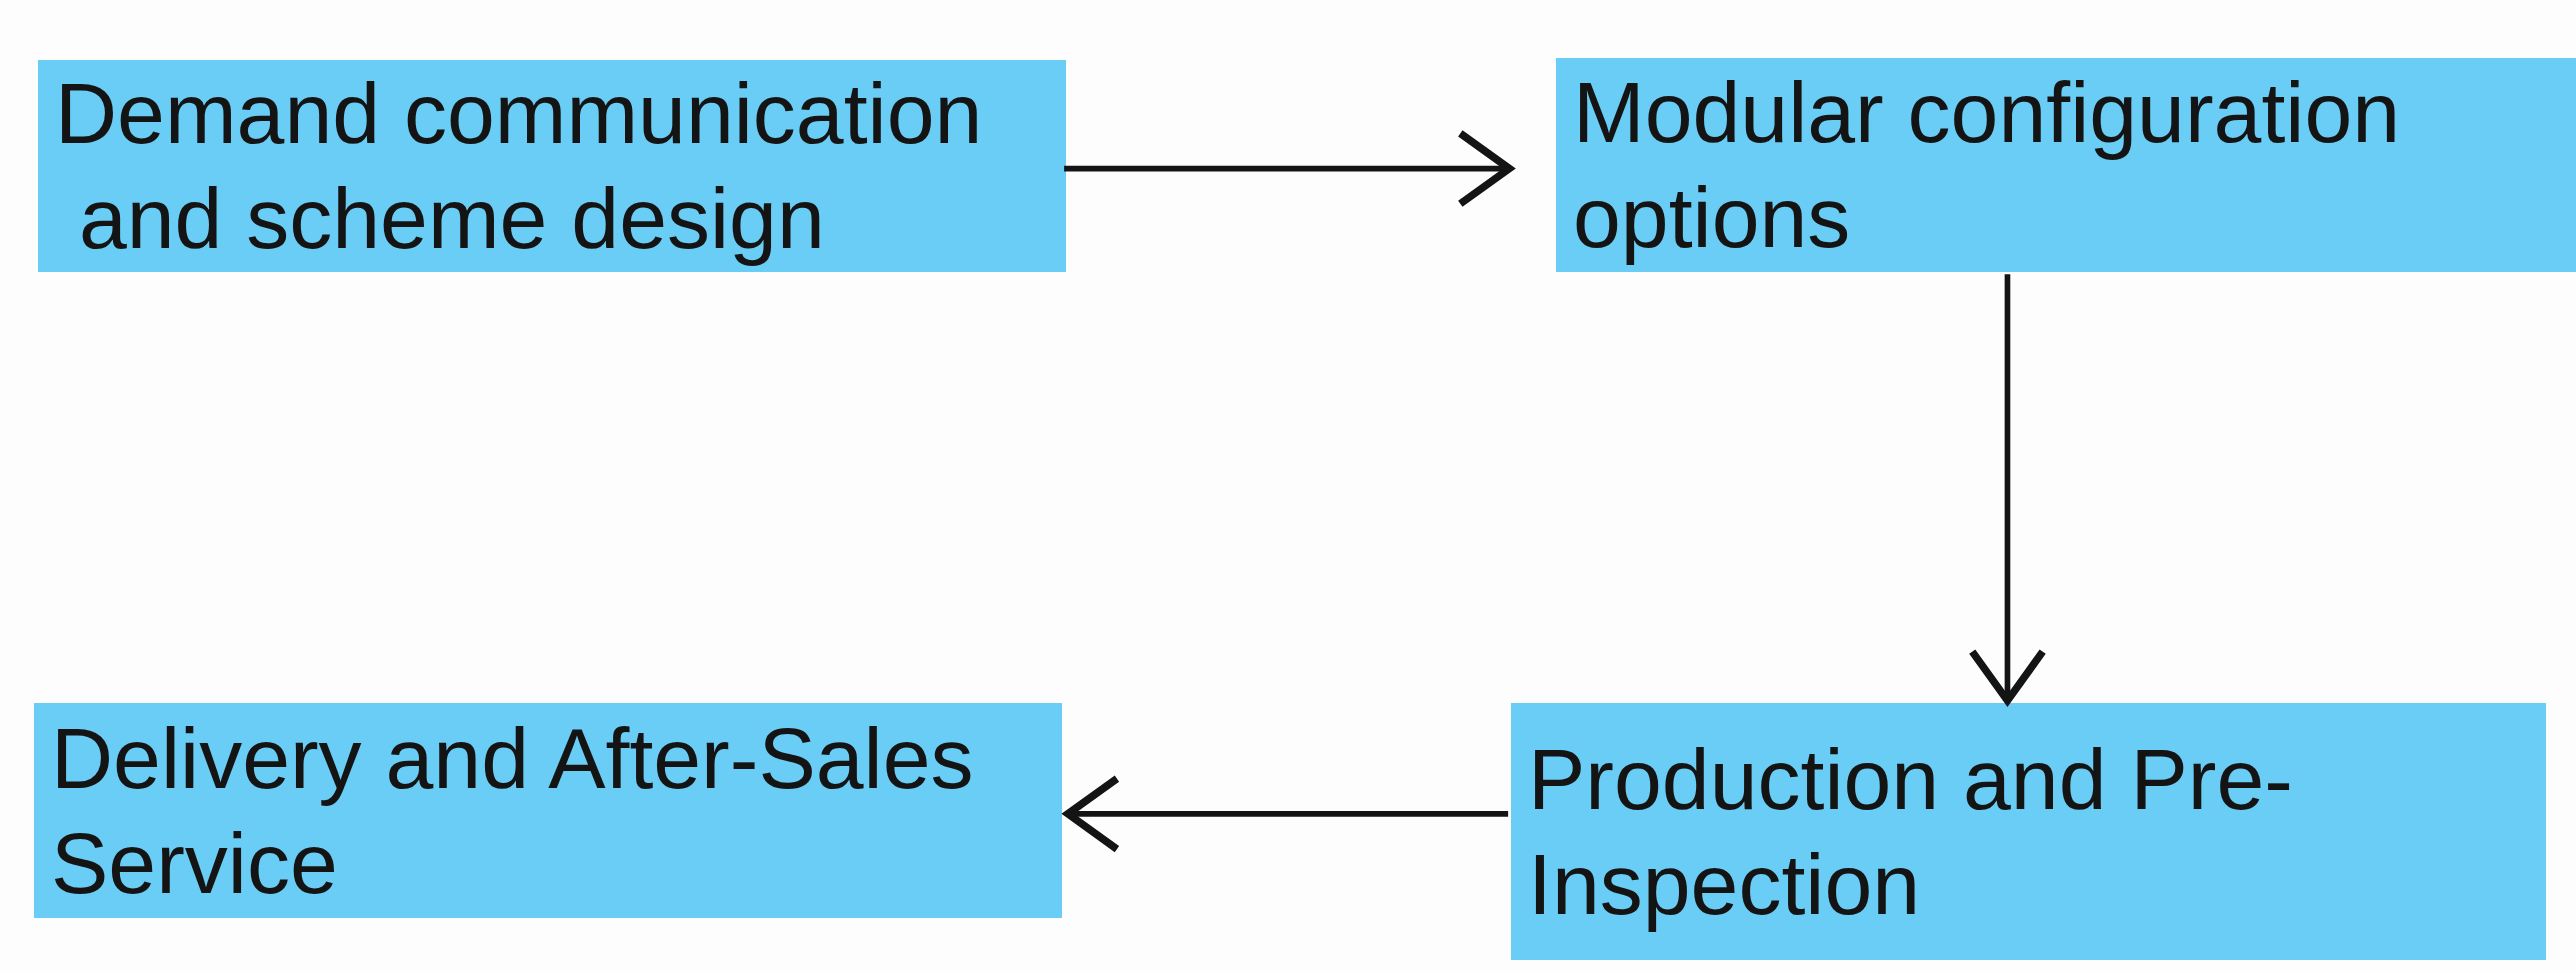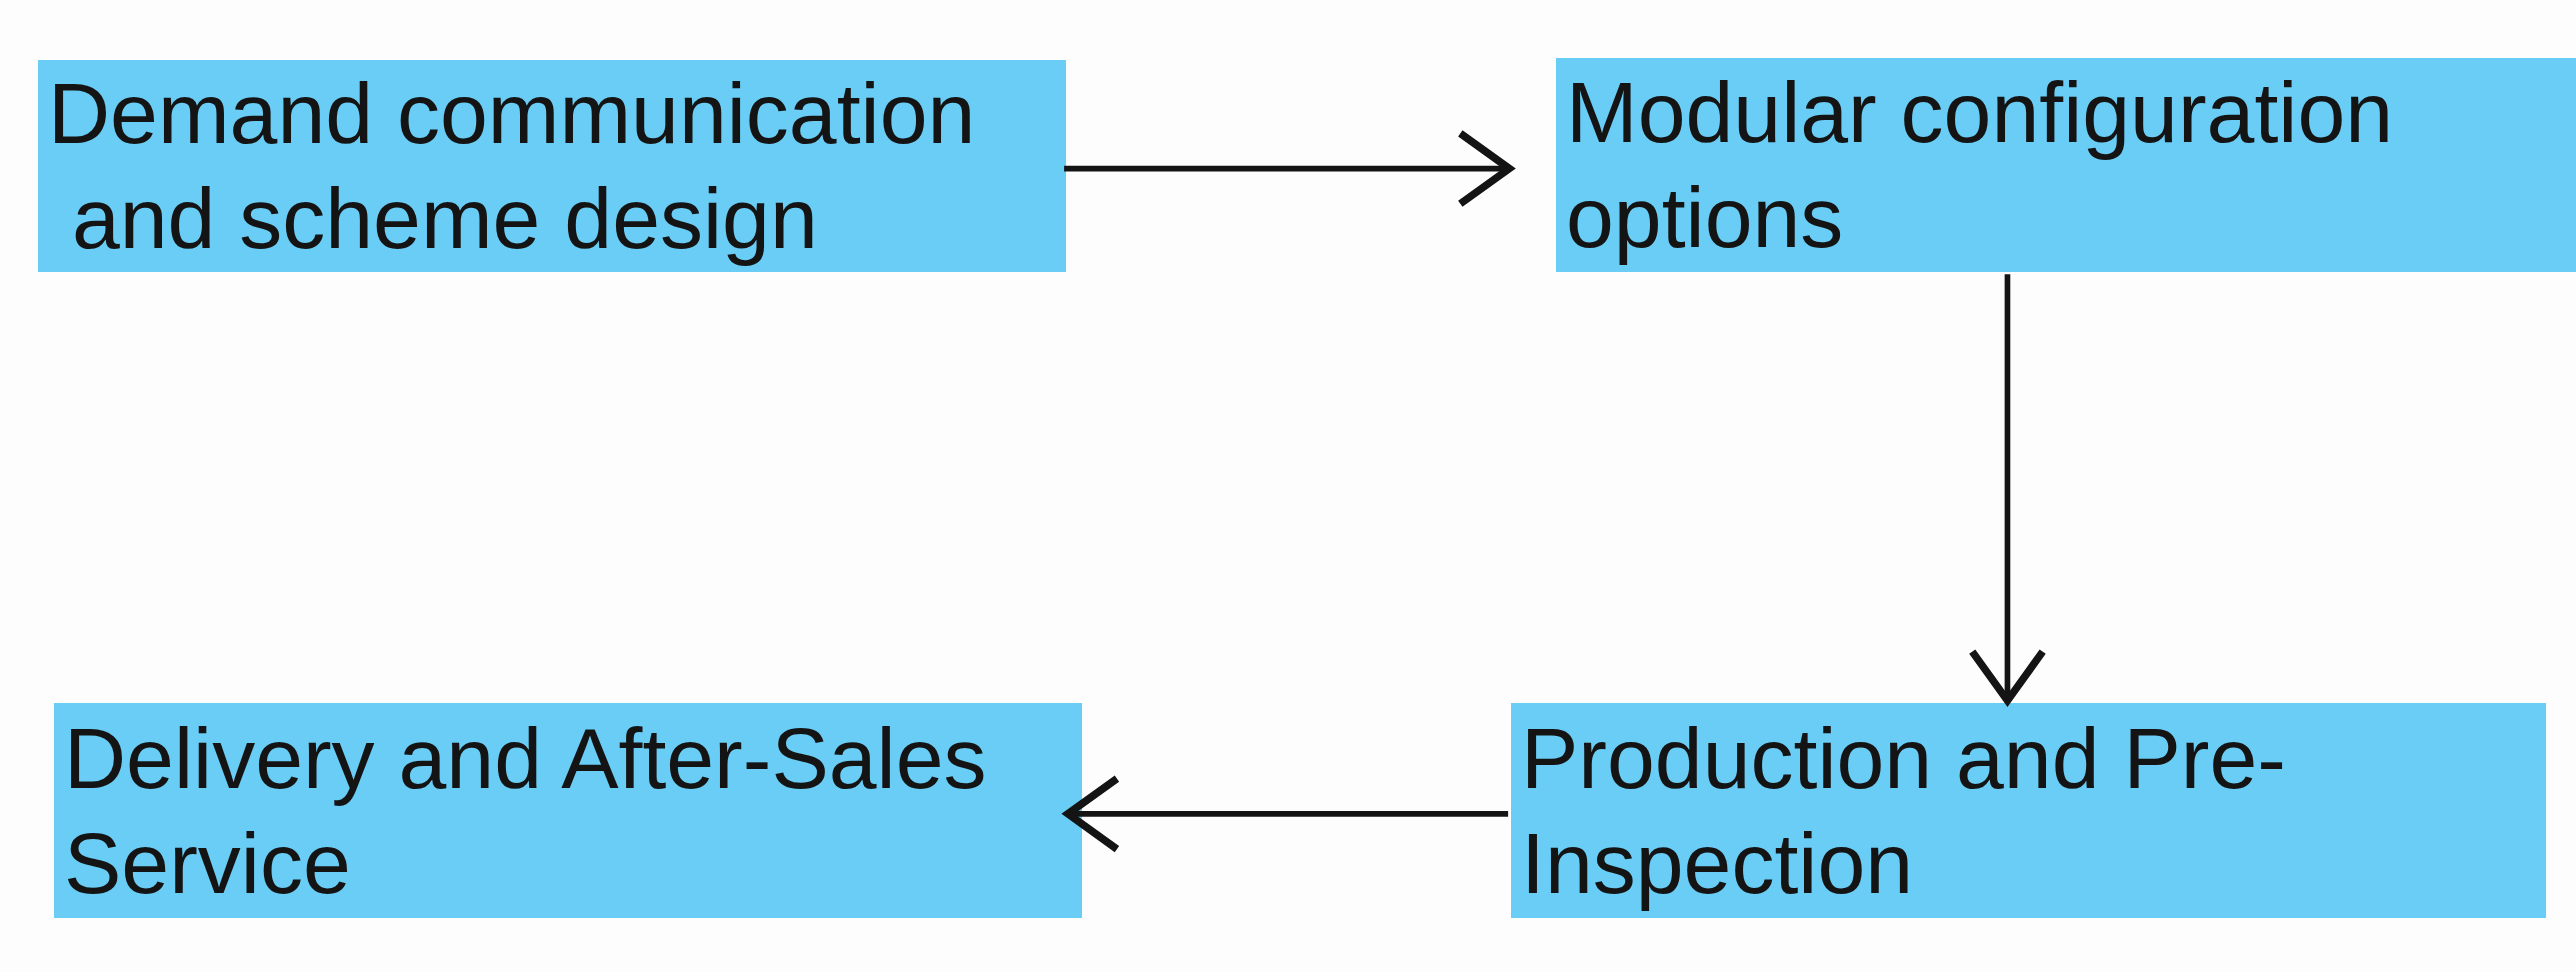--- a/index.html
+++ b/index.html
@@ -20,27 +20,27 @@
   .flow-node{
     position:absolute;
     background:var(--box-fill);
     color:var(--text-color);
     font-size:86px;
     line-height:1.22;
     font-weight:400;
     white-space:pre-wrap;
     display:flex;
     align-items:center;
-    padding-left:10px;
+    padding-left:17px;
     box-sizing:border-box;
   }
   .node-demand    {left:38px;   top:60px;   width:1028px; height:212px;}
   .node-modular   {left:1511px; top:58px;   width:1035px; height:214px;margin-left:45px;}
-  .node-production{left:1511px; top:703px; width:1035px; height:215px;}
-  .node-delivery  {left:54px;   top:703px; width:1028px; height:215px;}
+  .node-production{left:1511px; top:703px; width:1035px; height:257px;}
+  .node-delivery  {left:34px;   top:703px; width:1028px; height:215px;}
   .arrow-layer{
     position:absolute;
     left:0; top:0;
     width:2576px; height:973px;
     pointer-events:none;
   }
   .arrow-layer *{
     stroke:var(--arrow-color);
     fill:none;
   }

